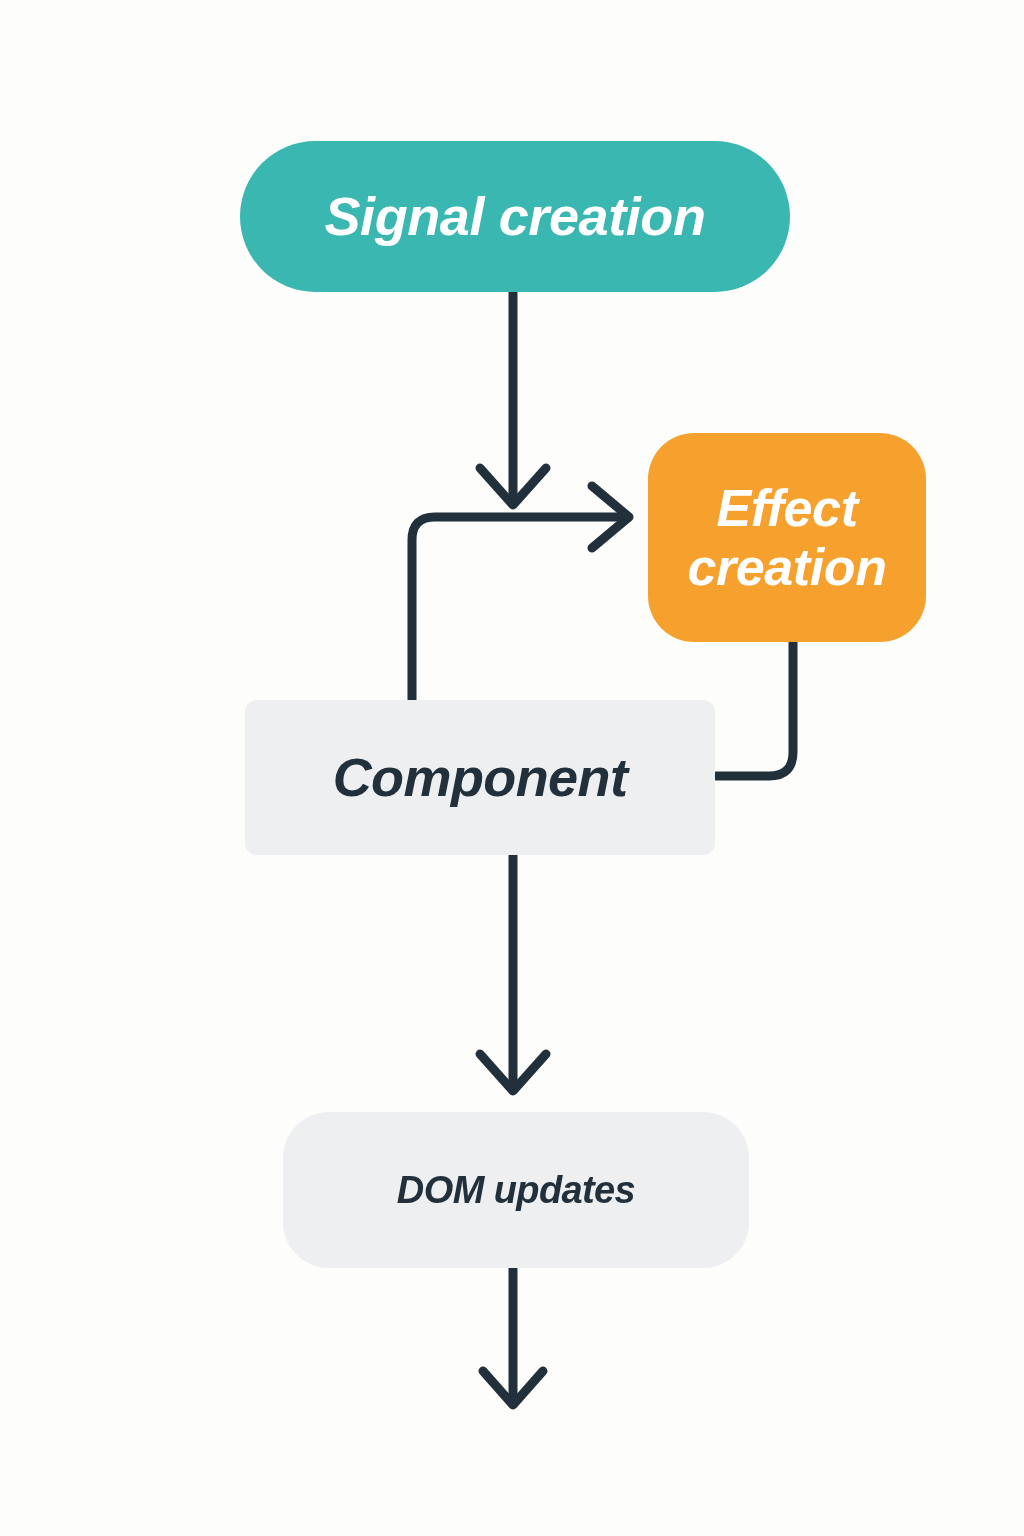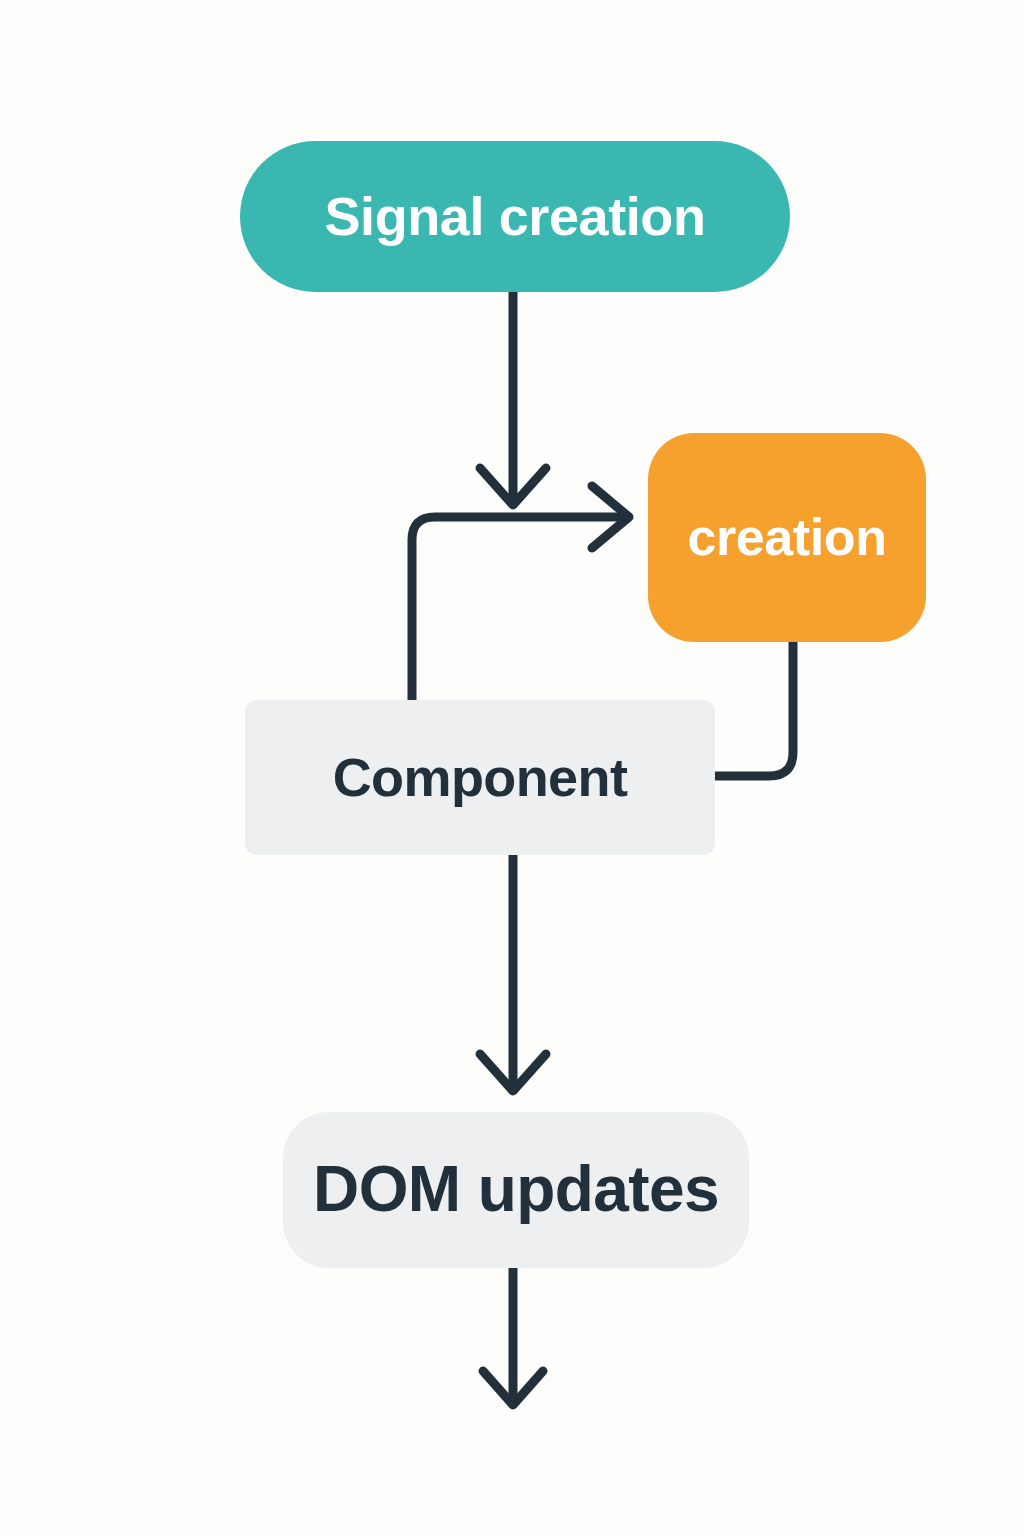--- a/index.html
+++ b/index.html
@@ -7,20 +7,21 @@
     padding: 0;
     background: #ffffff;
   }
   #canvas {
     position: relative;
     width: 1024px;
     height: 1536px;
     background: #fdfdfb;
     overflow: hidden;
     font-family: "Liberation Sans", sans-serif;
+    font-style: italic;
   }
   #edges {
     position: absolute;
     left: 0;
     top: 0;
     width: 1024px;
     height: 1536px;
     pointer-events: none;
   }
   .node {
@@ -92,21 +93,21 @@
 
   
   #node-dom-updates {
     left: 283px;
     top: 1112px;
     width: 466px;
     height: 156px;
     background: #edeff1;
     border-radius: 46px;
     color: #22303b;
-    font-size: 64px;
+    font-size: 38px;
     font-weight: 700;
     letter-spacing: -0.6px;
   }
 </style>
 </head>
 <body>
 
 <div id="canvas">
 
   <svg id="edges" viewBox="0 0 1024 1536" width="1024" height="1536" aria-hidden="true">
@@ -138,20 +139,21 @@
 
     </g>
   </svg>
 
   <div class="node" id="node-signal-creation">
     <span class="node-label">Signal creation</span>
   </div>
 
   <div class="node" id="node-effect-execution">
     <span class="node-label">
+      <span class="line1">Effect</span>
       <span class="line2">creation</span>
     </span>
   </div>
 
   <div class="node" id="node-component">
     <span class="node-label">Component</span>
   </div>
 
   <div class="node" id="node-dom-updates">
     <span class="node-label">DOM updates</span>

